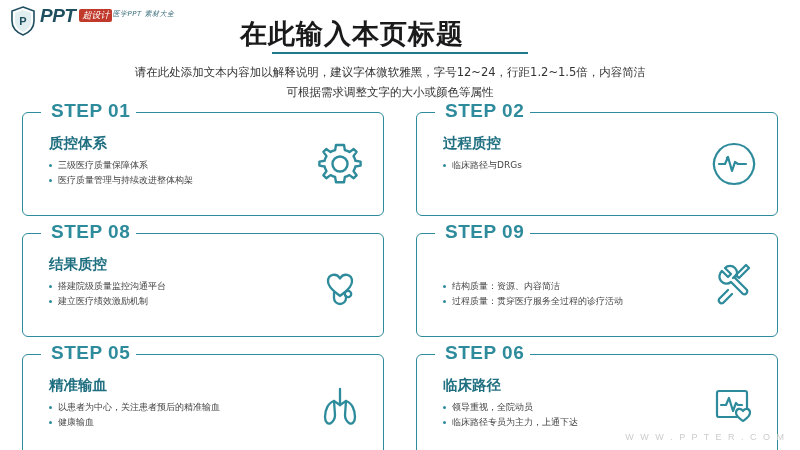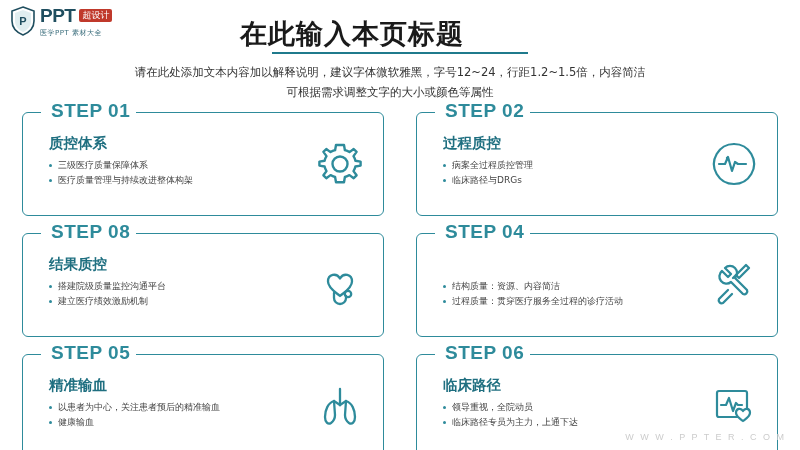--- a/index.html
+++ b/index.html
@@ -26,22 +26,22 @@
   }
   .shield {
     width: 26px;
     height: 30px;
     position: relative;
     margin-right: 4px;
   }
   .shield svg { display:block; }
   .logo-text-block {
     display: flex;
-    flex-direction: column;
     justify-content: center;
+    font-style: italic;
   }
   .logo-top {
     display: flex;
     align-items: center;
   }
   .logo-ppt {
     font-size: 19px;
     font-weight: bold;
     color: #1f4e5f;
     letter-spacing: -0.5px;
@@ -243,21 +243,20 @@
           </g>
         </svg>
       </div>
     </div>
 
     <div class="card">
       <div class="notch" style="width: 91px;"></div>
       <div class="step-label">STEP 02</div>
       <div class="card-head">过程质控</div>
       <div class="bullets">
-        <div class="bullet">病案全过程质控管理</div>
         <div class="bullet">临床路径与DRGs</div>
       </div>
       <div class="card-icon">
         <svg width="50" height="50" viewBox="0 0 50 50">
           <g fill="none" stroke="#2e8b9b" stroke-width="2.2" stroke-linecap="round" stroke-linejoin="round">
             <path d="M25 5 a20 20 0 1 1 -0.01 0"></path>
             <path d="M10 25 h6 l3-7 4 14 3-9 3 2 h8"></path>
             <circle cx="18" cy="19" r="1.2" fill="#2e8b9b" stroke="none"></circle>
           </g>
         </svg>
@@ -282,21 +281,21 @@
             <path d="M25 18.5 c-3.5-6 -12-4.5 -12 3 c0 6.5 8 11 12 14.5 c4-3.5 12-8 12-14.5 c0-7.5 -8.5-9 -12-3 z"></path>
             <path d="M19 33 v5 a6 6 0 0 0 12 0 v-2"></path>
             <circle cx="33" cy="34" r="3.2"></circle>
           </g>
         </svg>
       </div>
     </div>
 
     <div class="card">
       <div class="notch" style="width: 91px;"></div>
-      <div class="step-label">STEP 04</div>
+      <div class="step-label">STEP 09</div>
       <div class="bullets">
         <div class="bullet">结构质量：资源、内容简洁</div>
         <div class="bullet">过程质量：贯穿医疗服务全过程的诊疗活动</div>
       </div>
       <div class="card-icon">
         <svg width="50" height="50" viewBox="0 0 50 50">
           <g fill="none" stroke="#2e8b9b" stroke-width="2.3" stroke-linecap="round" stroke-linejoin="round">
             <path d="M16 8 l6 6 -3 3 -6-6 a7 7 0 0 0 9 11 l12 12 a3 3 0 0 0 4-4 l-12-12 a7 7 0 0 0 -10-10 z"></path>
             <path d="M40 8 l-10 10 -3-3 10-10 z"></path>
             <path d="M27 15 l-3 3"></path>

